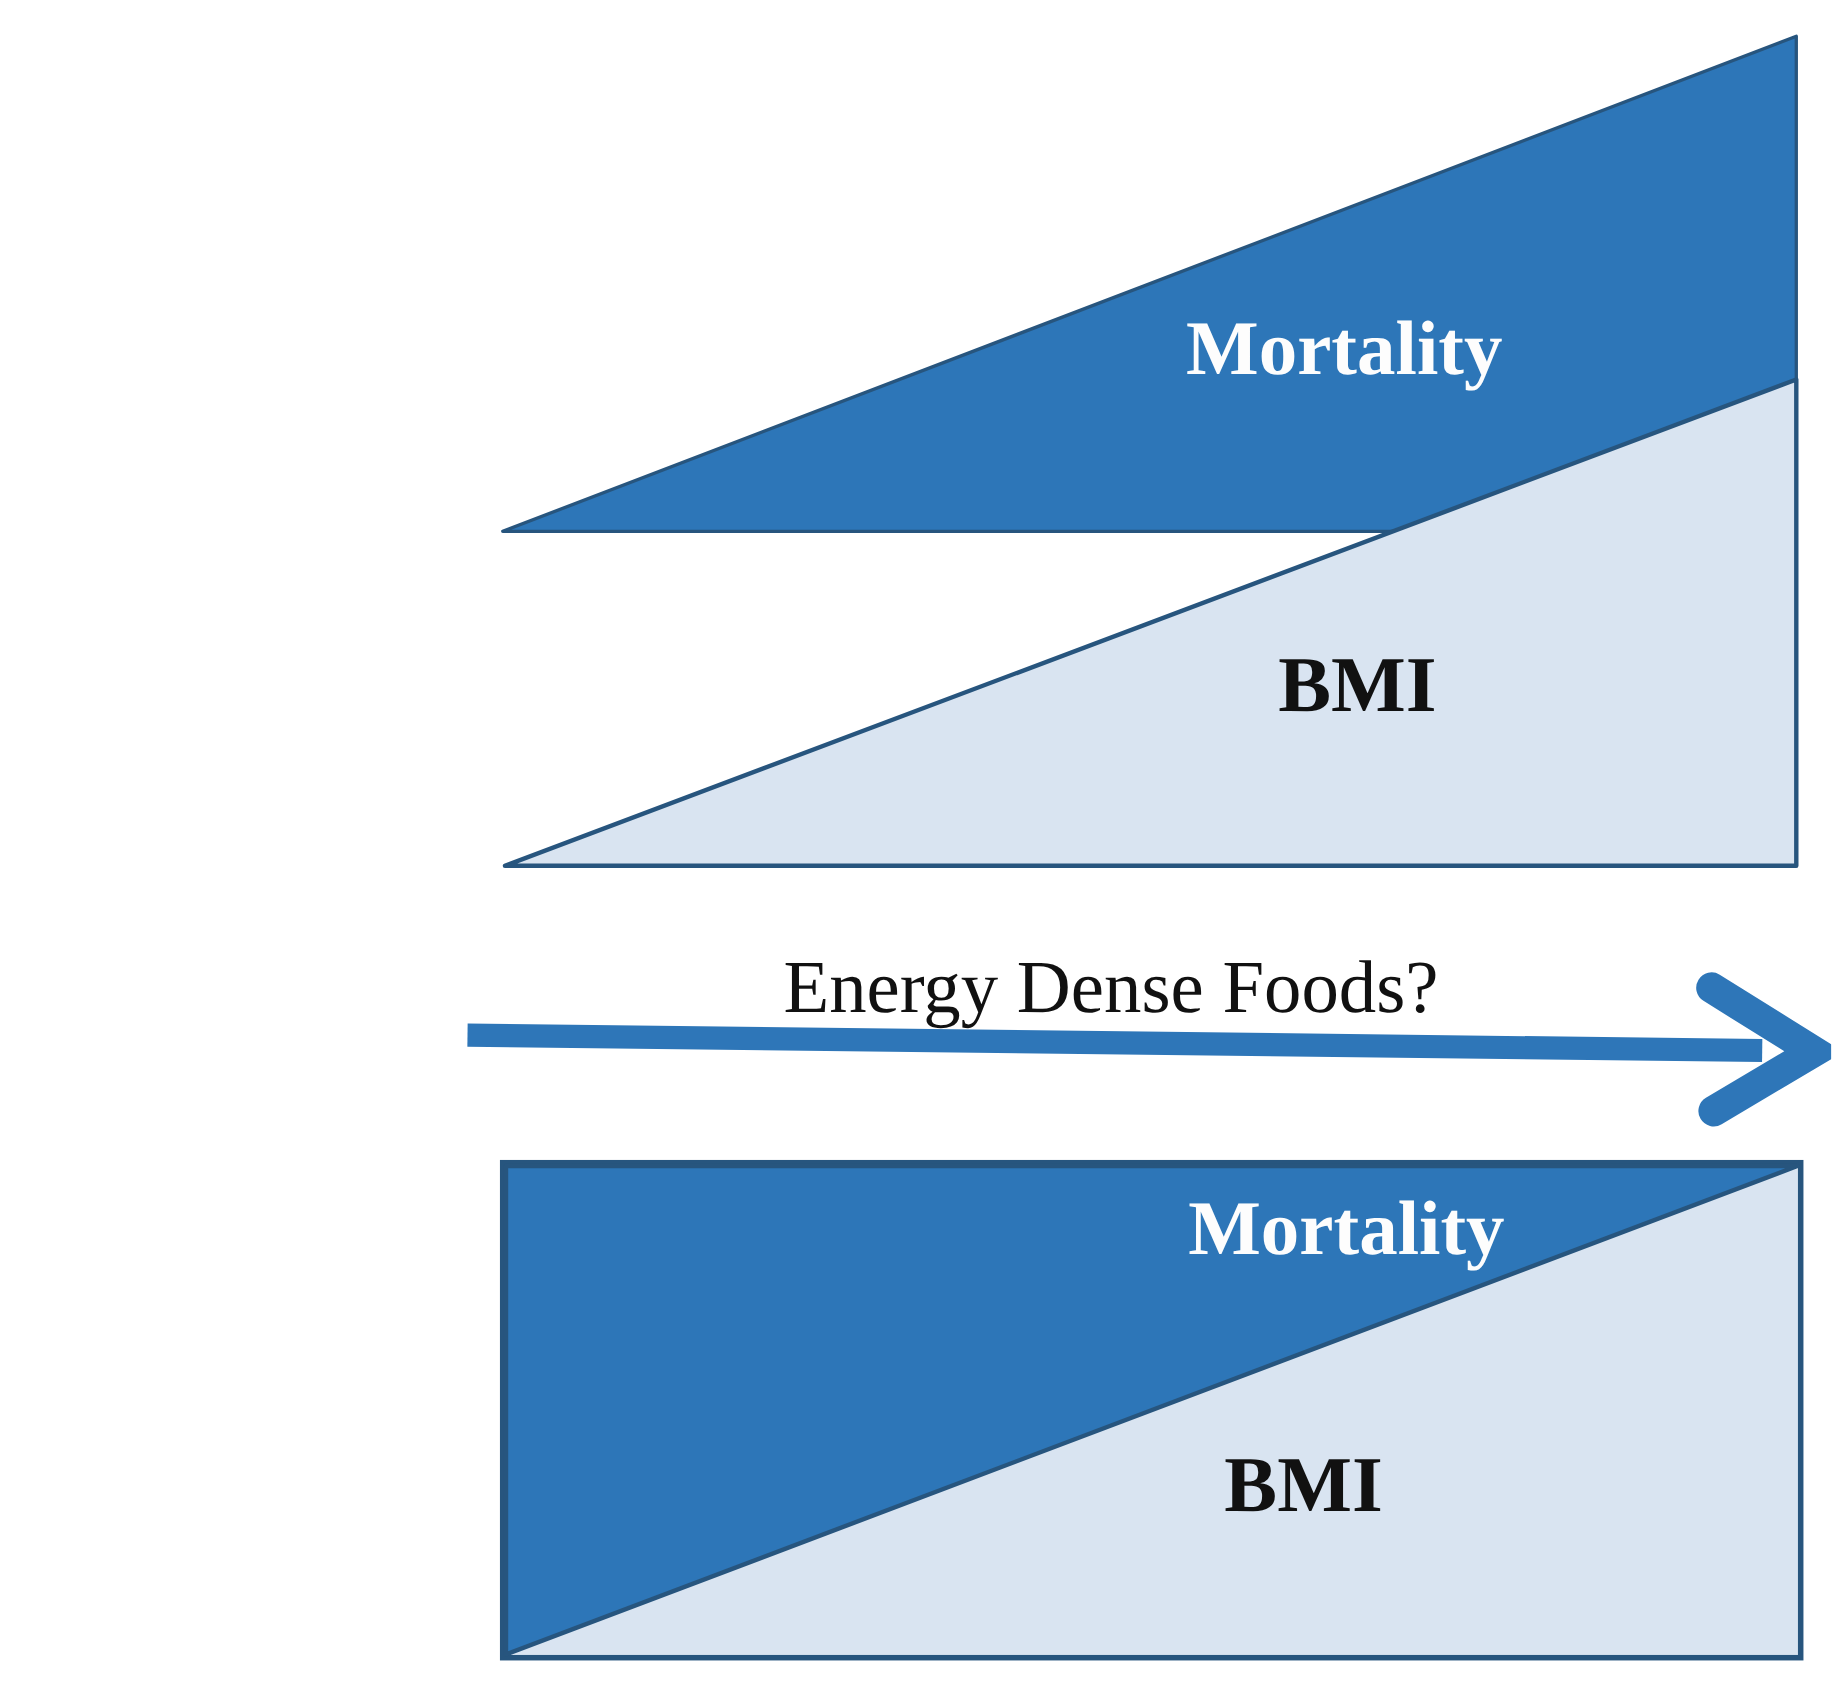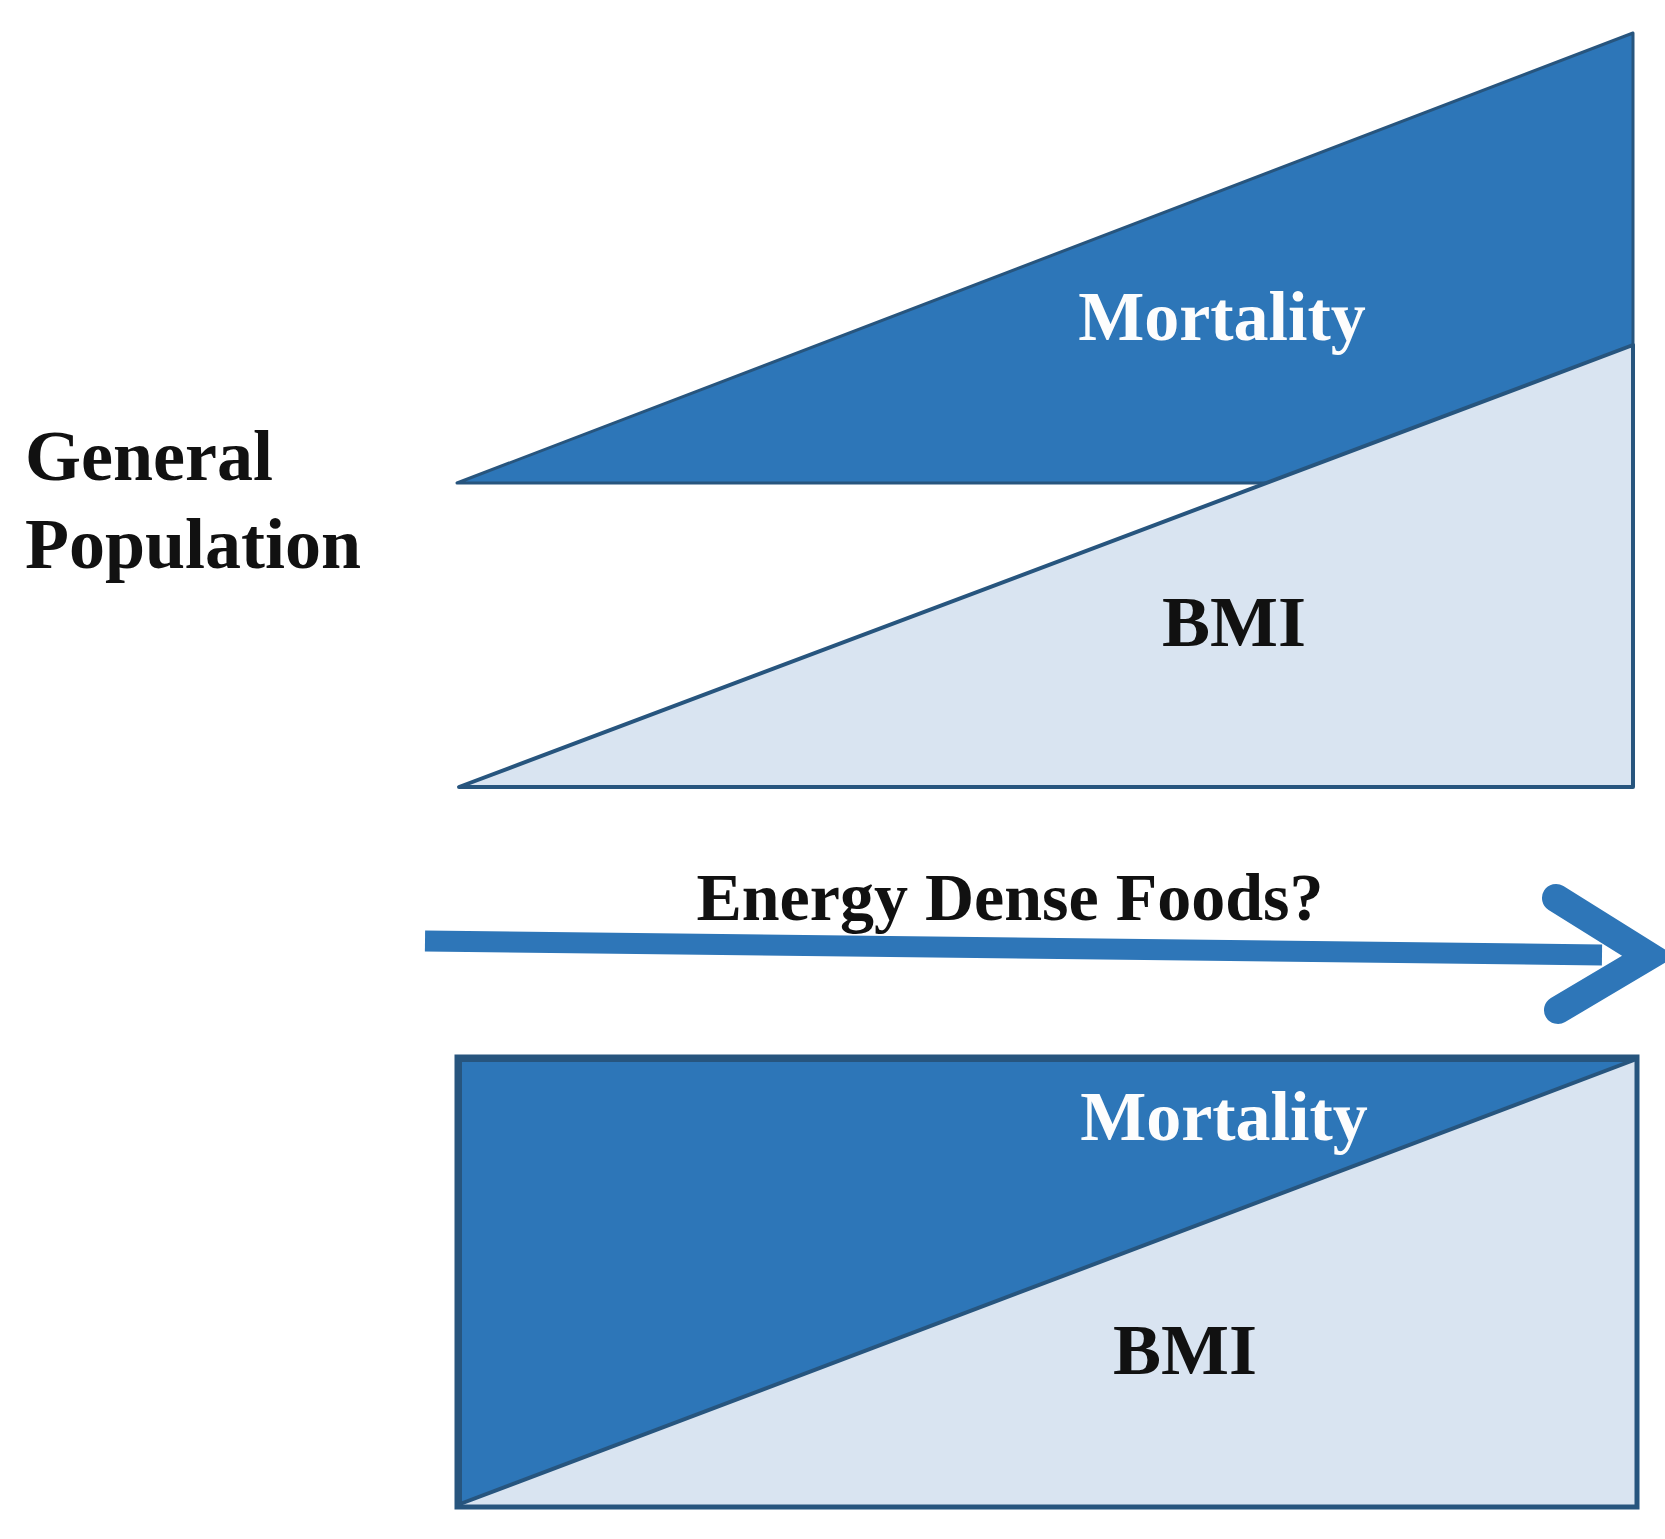--- a/index.html
+++ b/index.html
@@ -37,40 +37,38 @@
     top: 1182px;
     font-size: 74px;
     line-height: 80px;
   }
   .label-energy {
     position: absolute;
     left: 1010px;
     top: 858px;
     transform: translateX(-50%);
     font-size: 68px;
-    font-weight: bold;
+    font-weight: normal;
     color: #111111;
     white-space: nowrap;
   }
   .svg-label {
     font-family: "Liberation Serif", "DejaVu Serif", serif;
     font-weight: bold;
   }
   .svg-label.white { fill: #fdfdfd; }
   .svg-label.black { fill: #111111; }
   .fs70 { font-size: 70px; }
   .fs72 { font-size: 72px; }
 </style>
 </head>
 <body>
 
 <div class="canvas">
 
-  <div class="side-label label-gp">General
-Population</div>
 
 
   <div class="label-energy">Energy Dense Foods?</div>
 
   <svg class="diagram-svg" width="1665" height="1539" viewBox="0 0 1665 1539">
 
     <path d="M 457,483 L 1633,33 L 1633,483 Z" stroke-width="3" stroke-linejoin="round" fill="#2d76b8" stroke="#27557e"></path>
 
     <path d="M 459,787 L 1633,345 L 1633,787 Z" stroke-width="4" stroke-linejoin="round" fill="#d9e4f1" stroke="#27557e"></path>
 

